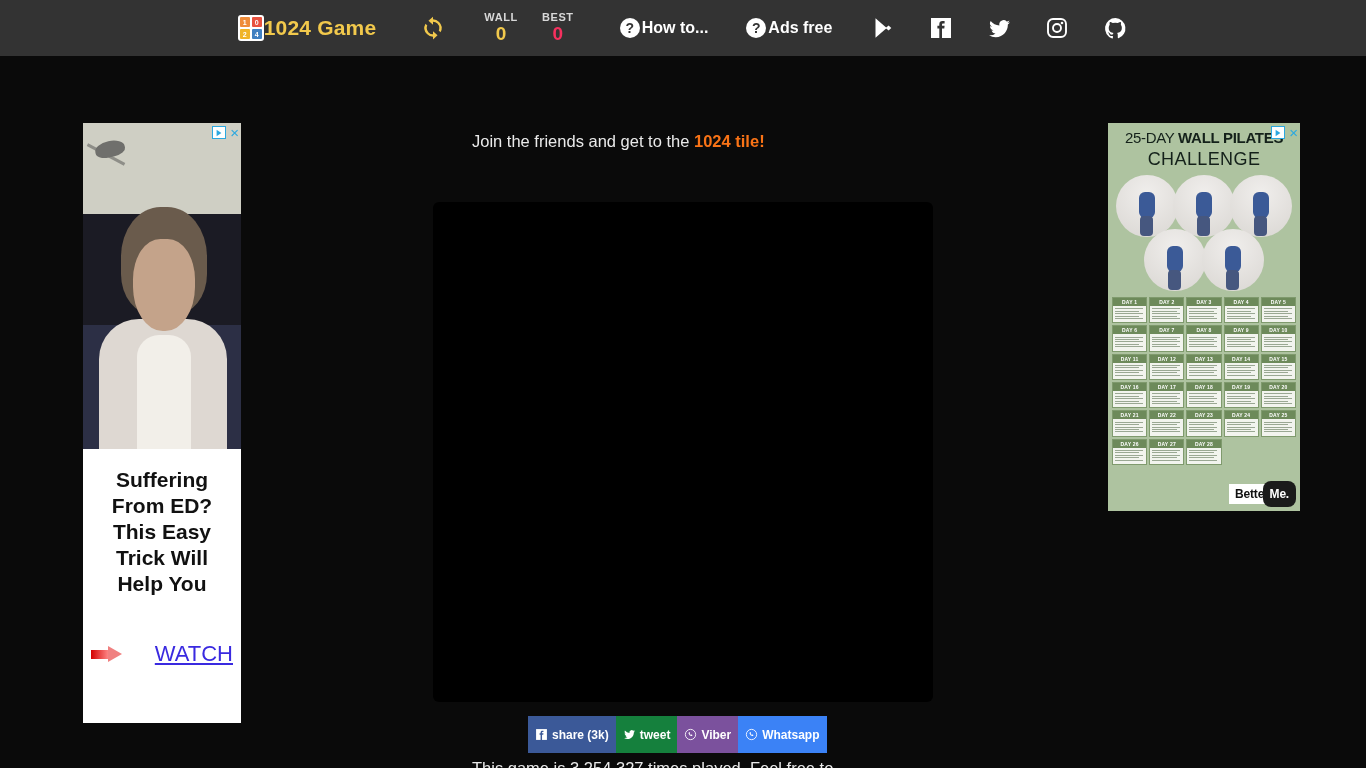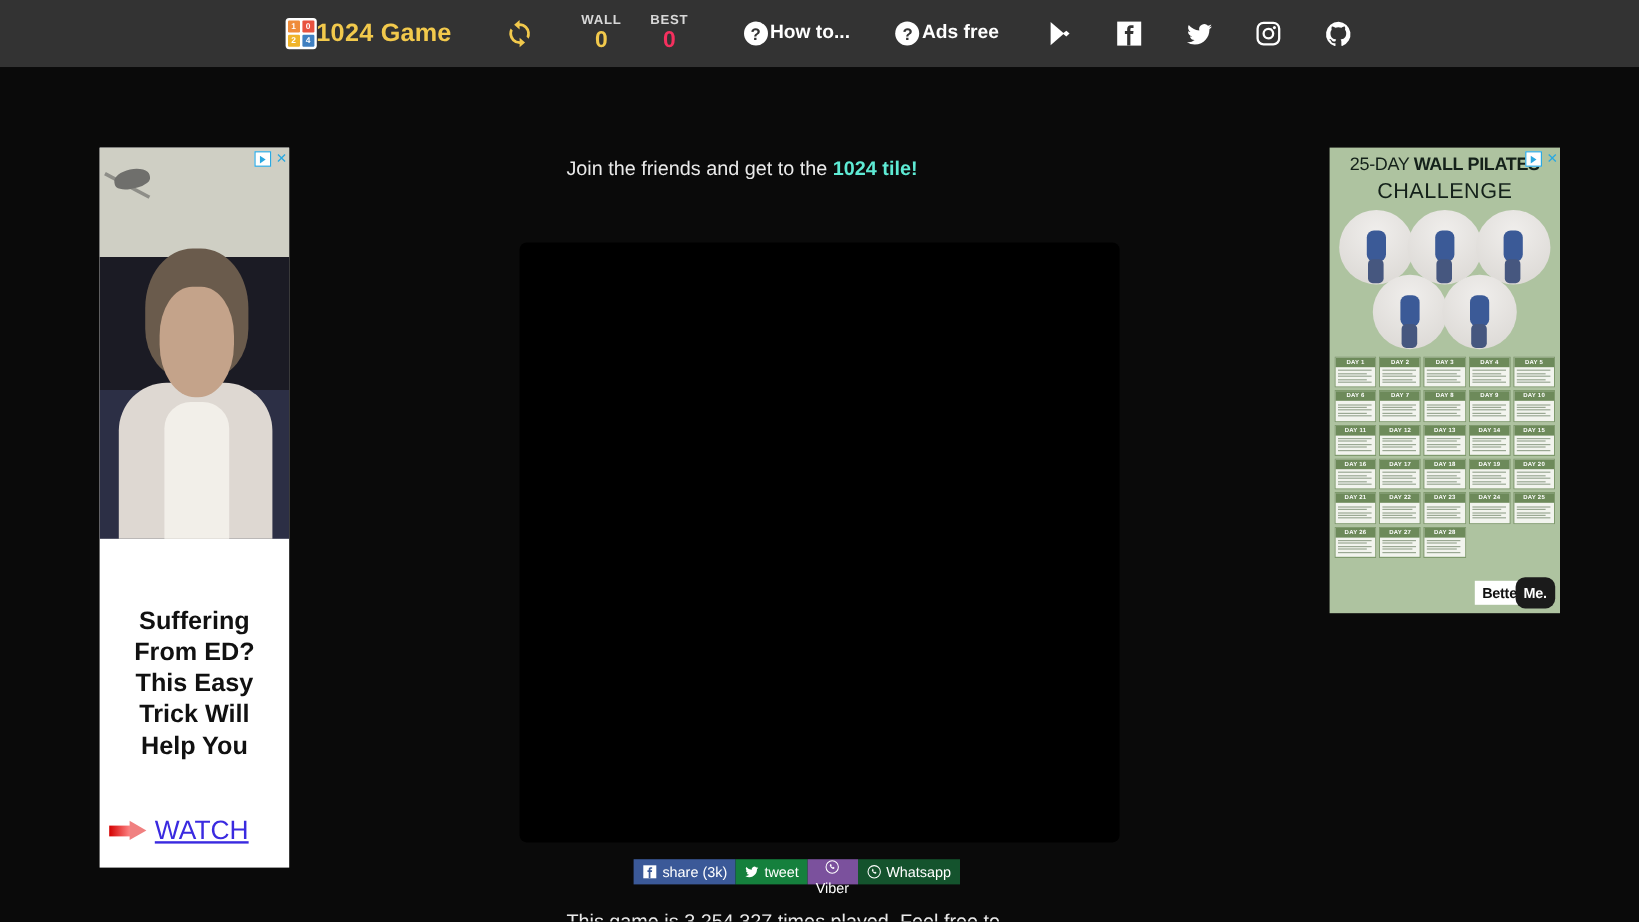--- a/index.html
+++ b/index.html
@@ -73,33 +73,33 @@
     display: flex; align-items: center; justify-content: center;
   }
 
   
   .stage { position: relative; width: 1366px; height: 712px; background: #0a0a0a; }
 
   .tagline {
     position: absolute; left: 472px; top: 76px;
     color: #eaeaea; font-size: 16.5px;
   }
-  .tagline b { color: #5eead4; font-weight: bold; }
+  .tagline b { color: #f97316; font-weight: bold; }
 
   .game-board {
     position: absolute; left: 433px; top: 146px;
     width: 500px; height: 500px;
     background: #000000; border-radius: 6px;
   }
 
   
   .share-row {
     position: absolute; left: 528px; top: 660px;
-    display: flex; align-items: stretch; height: 21px;
-    font-size: 12px; font-weight: normal; border-radius: 10px;
+    display: flex; align-items: stretch; height: 37px;
+    font-size: 12px; font-weight: bold; border-radius: 10px;
   }
   .share-btn {
     display: flex; align-items: center; gap: 4px;
     padding: 0 7px; color: #ffffff; cursor: pointer;
     white-space: nowrap;
   }
   .share-btn.facebook { background: #3b5998; }
   .share-btn.twitter  { background: #38b4f0; }
   .share-btn.viber    { background: #7b519d; }
   .share-btn.whatsapp { background: #3ad35f; }
@@ -151,27 +151,27 @@
     position: absolute; right: 2px; top: 2px;
     display: flex; align-items: center; gap: 4px; z-index: 5;
   }
   .adc-tri {
     width: 14px; height: 13px; border: 1.4px solid #2ba8e0;
     display: flex; align-items: center; justify-content: center;
     background: #ffffff;
   }
   .adc-x { color: #2ba8e0; font-size: 15px; line-height: 1; font-weight: 300; cursor: pointer; }
   .ad-left-body {
-    padding: 18px 8px 0; text-align: center; margin-top: 38px;
+    padding: 18px 8px 0; text-align: center;
   }
   .ad-left-head {
     color: #111111; font-size: 21px; font-weight: bold; line-height: 1.24;
     font-family: "Liberation Sans", sans-serif;
   }
-  .ad-cta { margin-top: 44px; display: flex; align-items: center; justify-content: flex-start; gap: 6px; }
+  .ad-cta { margin-top: 44px; display: flex; align-items: center; justify-content: space-between; gap: 6px; }
   .ad-arrow {
     width: 32px; height: 17px; position: relative;
   }
   .ad-arrow::before {
     content: ""; position: absolute; left: 0; top: 4px; width: 18px; height: 9px;
     background: linear-gradient(90deg, #d40000, #ff8a8a);
   }
   .ad-arrow::after {
     content: ""; position: absolute; left: 17px; top: 0; width: 0; height: 0;
     border-top: 8.5px solid transparent; border-bottom: 8.5px solid transparent;
@@ -336,30 +336,30 @@
       <span>share (3k)</span>
     </div>
     <div class="share-btn twitter" style="background: #15803d;">
       <span class="share-ico">
         <svg width="13" height="13" viewBox="0 0 24 24">
             <path fill="#ffffff" d="M22 5.9c-.7.3-1.5.6-2.3.7.8-.5 1.5-1.3 1.8-2.3-.8.5-1.7.8-2.6 1a4.1 4.1 0 0 0-7 3.7A11.6 11.6 0 0 1 3.5 4.7a4.1 4.1 0 0 0 1.3 5.5c-.7 0-1.3-.2-1.9-.5a4.1 4.1 0 0 0 3.3 4c-.6.2-1.2.2-1.8.1a4.1 4.1 0 0 0 3.8 2.9A8.3 8.3 0 0 1 2 18.4a11.6 11.6 0 0 0 6.3 1.9c7.6 0 11.7-6.3 11.7-11.7v-.5c.8-.6 1.5-1.4 2-2.2z"></path>
           </svg>
       </span>
       <span>tweet</span>
     </div>
-    <div class="share-btn viber" style="background: rgb(123, 81, 157); flex-direction: column;">
+    <div class="share-btn viber" style="background: rgb(123, 81, 157);">
       <span class="share-ico">
         <svg width="13" height="13" viewBox="0 0 24 24">
             <circle cx="12" cy="12" r="9.5" fill="none" stroke="#ffffff" stroke-width="1.6"></circle>
             <path fill="#ffffff" d="M9.2 7.5c.5-.2 1 .1 1.3.6l.6 1c.2.4.1.9-.3 1.2l-.4.3c.3.9 1 1.6 1.9 2l.3-.4c.3-.4.8-.5 1.2-.3l1 .6c.5.3.8.8.6 1.3-.3.9-1.3 1.4-2.2 1.1a7.6 7.6 0 0 1-4.8-4.8c-.3-.9.2-1.9 1.1-2.2z"></path>
           </svg>
       </span>
       <span>Viber</span>
     </div>
-    <div class="share-btn whatsapp" style="background: #14532d;">
+    <div class="share-btn whatsapp" style="background: #3b82f6;">
       <span class="share-ico">
         <svg width="13" height="13" viewBox="0 0 24 24">
             <circle cx="12" cy="12" r="9.5" fill="none" stroke="#ffffff" stroke-width="1.6"></circle>
             <path fill="#ffffff" d="M9.2 7.5c.5-.2 1 .1 1.3.6l.6 1c.2.4.1.9-.3 1.2l-.4.3c.3.9 1 1.6 1.9 2l.3-.4c.3-.4.8-.5 1.2-.3l1 .6c.5.3.8.8.6 1.3-.3.9-1.3 1.4-2.2 1.1a7.6 7.6 0 0 1-4.8-4.8c-.3-.9.2-1.9 1.1-2.2z"></path>
           </svg>
       </span>
       <span>Whatsapp</span>
     </div>
   </div>
 

